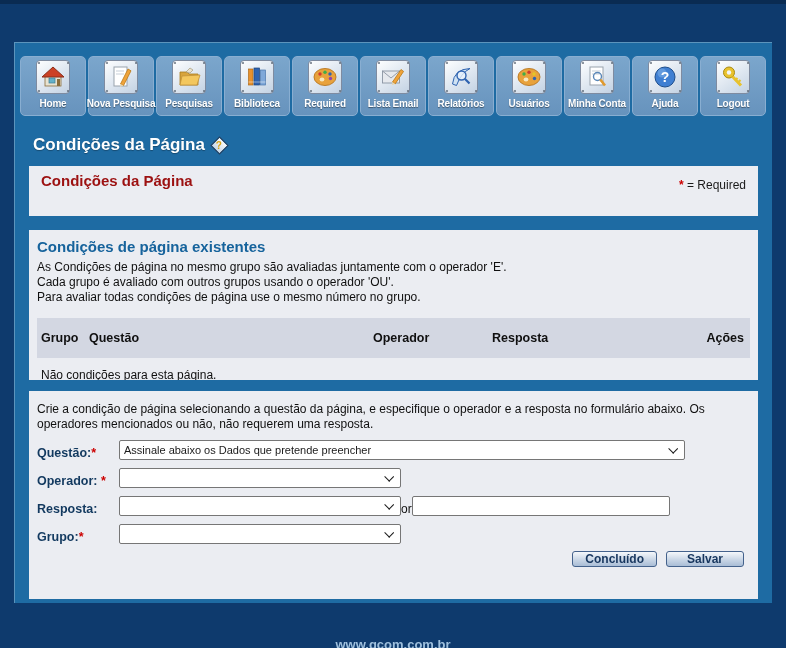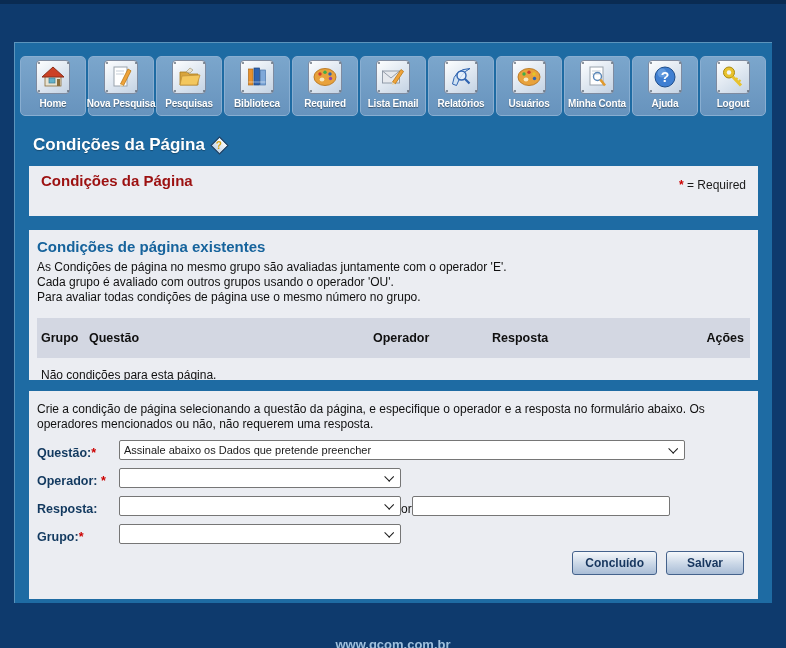--- a/index.html
+++ b/index.html
@@ -93,21 +93,21 @@
   .sel-questao { width:566px; }
   .sel-narrow { width:282px; }
   .or-label { font-size:12px; margin:0 0; }
   .text-input {
     width:258px; height:20px; border:1px solid #767676; border-radius:2px; background:#fff;
     font-size:12px; padding:0 4px; font-family:"Liberation Sans", sans-serif;
   }
 
   .buttons-row { display:flex; justify-content:flex-end; gap:9px; margin-top:7px; padding-right:6px; }
   .form-btn {
-    min-width:78px; height:24px; cursor:pointer; position:relative;
+    min-width:78px; height:16px; cursor:pointer; position:relative;
     background:linear-gradient(#f5f8fb,#c9d6e6 55%,#a9bdd6);
     border:1px solid #44628c; border-radius:3px;
     font-size:12px; font-weight:bold; color:#17365e;
     font-family:"Liberation Sans", sans-serif; padding:0 12px;
   }
 
   
   .footer { position:absolute; top:637px; left:0; width:786px; text-align:center; }
   .footer-url { font-size:13px; font-weight:bold; color:#9fc0dd; cursor:pointer; }
   .footer-brand { font-size:12px; color:#ffffff; margin-top:3px; }

